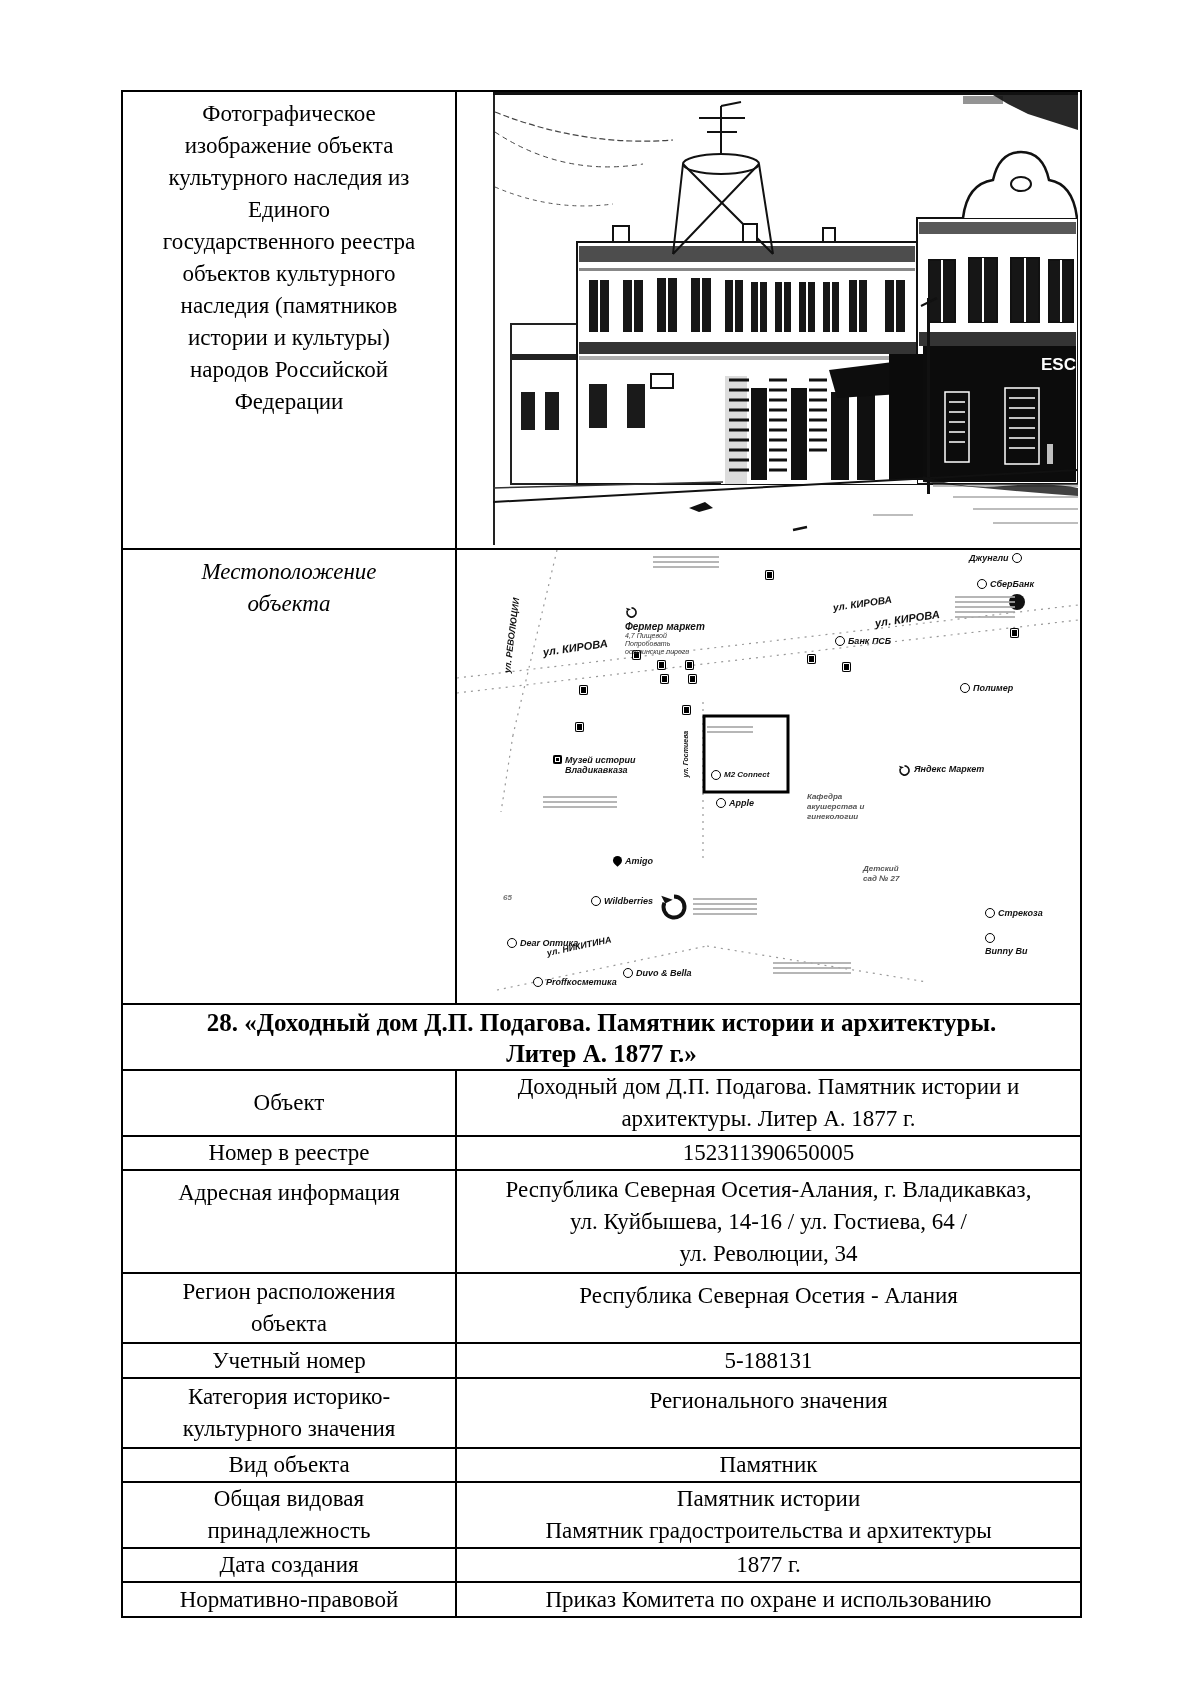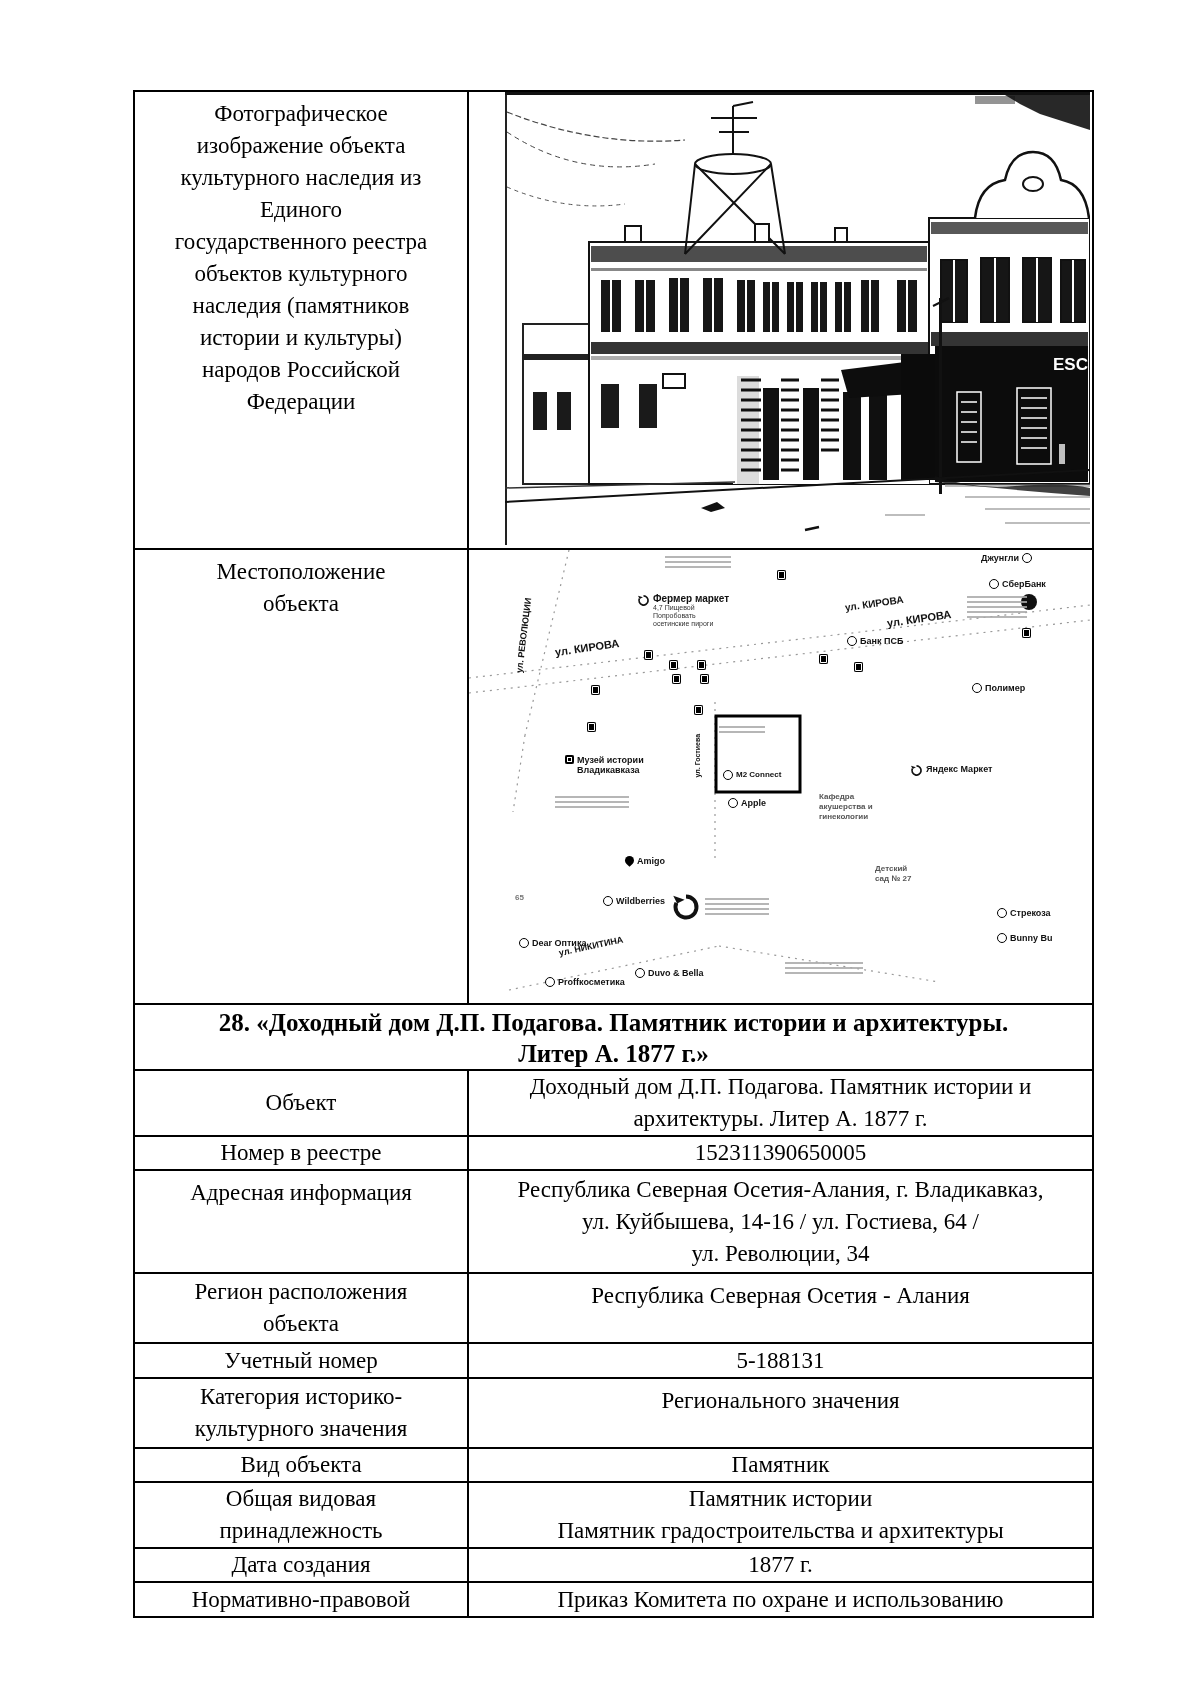--- a/index.html
+++ b/index.html
@@ -1,19 +1,19 @@
 <!DOCTYPE html>
 <html><head>
 <meta charset="utf-8">
 <style>
   html,body{margin:0;padding:0;background:#fff;}
   .page{position:relative;width:1200px;height:1697px;background:#fff;overflow:hidden;
         font-family:"Liberation Serif",serif;color:#000;}
   table.doc{position:absolute;left:121px;top:90px;width:959px;border-collapse:collapse;
-            table-layout:fixed;margin-left:12px;}
+            table-layout:fixed;}
   table.doc td{border:2px solid #000;padding:0;vertical-align:middle;overflow:hidden;}
   col.c1{width:334px;} col.c2{width:625px;}
   .lbl{ text-align:center;font-size:23px;line-height:32px;white-space:pre-line;}
   .val{ text-align:center;font-size:23px;line-height:32px;white-space:pre-line;}
   .topcell{vertical-align:top !important;padding-top:6px !important;}
   .sechead{text-align:center;font-weight:bold;font-size:25px;line-height:31px;
            white-space:pre-line;padding-top:2px !important;}
   .imgcell{position:relative;padding:0 !important;vertical-align:top !important;}
   
   #map{position:absolute;left:0;top:0;width:621px;height:451px;background:#fff;
@@ -182,21 +182,21 @@
             <rect x="460" y="404" width="125" height="2"></rect>
             <rect x="480" y="416" width="105" height="2"></rect>
             <rect x="500" y="430" width="85" height="2"></rect>
             <rect x="380" y="422" width="40" height="2"></rect>
           </g>
           <path d="M430,384 q40,14 80,10 q50,-4 75,2 l0,8 q-80,-6 -155,-14 Z" fill="#111" opacity=".8"></path>
         </svg>
       </td>
     </tr>
 
-    <tr style="height:455px;">
+    <tr style="height:455px;font-style:italic;">
       <td class="lbl topcell">Местоположение
 объекта</td>
       <td class="imgcell">
         <div id="map">
           <svg id="map-svg" width="621" height="451" viewBox="0 0 621 451" style="position:absolute;left:0;top:0;">
                 <polyline points="0,128 621,55" fill="none" stroke="#999" stroke-width="1.2" stroke-dasharray="2 5"></polyline>
                 <polyline points="0,143 621,70" fill="none" stroke="#999" stroke-width="1.2" stroke-dasharray="2 5"></polyline>
                 <polyline points="100,0 56,185" fill="none" stroke="#999" stroke-width="1.2" stroke-dasharray="2 5"></polyline>
                 <polyline points="56,185 44,262" fill="none" stroke="#999" stroke-width="1.2" stroke-dasharray="2 5"></polyline>
                 <polyline points="40,440 250,396" fill="none" stroke="#999" stroke-width="1.2" stroke-dasharray="2 5"></polyline>
@@ -224,42 +224,42 @@
               <div class="fuzz" style="left: 236px; top: 348px; width: 64px; height: 20px;"></div>
               <div class="fuzz" style="left: 316px; top: 412px; width: 78px; height: 14px;"></div>
               <div class="street" style="left: 86px; top: 96px; font-size: 11px; transform: rotate(-8deg); transform-origin: left center;">ул. КИРОВА</div>
               <div class="street" style="left: 376px; top: 52px; font-size: 10px; transform: rotate(-8deg); transform-origin: left center;">ул. КИРОВА</div>
               <div class="street" style="left: 418px; top: 67px; font-size: 11px; transform: rotate(-8deg); transform-origin: left center;">ул. КИРОВА</div>
               <div class="street" style="left: 50px; top: 118px; font-size: 9px; transform: rotate(-83deg); transform-origin: left center;">ул. РЕВОЛЮЦИИ</div>
               <div class="street" style="left: 90px; top: 398px; font-size: 9px; transform: rotate(-12deg); transform-origin: left center;">ул. НИКИТИНА</div>
               <div class="street" style="left: 228px; top: 224px; font-size: 7px; transform: rotate(-90deg); transform-origin: left center;">ул. Гостиева</div>
               <div class="poi" style="left: 512px; top: 3px;"><span class="txt">Джунгли</span><span class="mk-circle"></span></div>
               <div class="poi" style="left: 520px; top: 29px; align-items: flex-end;"><span class="mk-circle"></span><span class="txt">СберБанк</span></div>
-              <div class="poi" style="left: 168px; top: 44px; font-size: 10px; font-weight: bold;"><svg class="mk-spin" width="13" height="13" viewBox="0 0 20 20">
+              <div class="poi" style="left: 168px; top: 56px; font-size: 10px; font-weight: bold; flex-direction: column;"><svg class="mk-spin" width="13" height="13" viewBox="0 0 20 20">
                   <path d="M10 3a7 7 0 1 1-6.4 4.2" fill="none" stroke="#111" stroke-width="2.6"></path>
                   <path d="M1.5 2.5l2.6 5.2 5-2.6z" fill="#111"></path>
                 </svg><span class="txt">Фермер маркет<span class="sub" style="display: block;">4,7 Пищевой</span><span class="sub" style="display: block;">Попробовать</span><span class="sub" style="display: block;">осетинские пироги</span></span></div>
               <div class="poi" style="left: 378px; top: 86px;"><span class="mk-circle"></span><span class="txt">Банк ПСБ</span></div>
               <div class="poi" style="left: 503px; top: 133px;"><span class="mk-circle"></span><span class="txt">Полимер</span></div>
               <div class="poi" style="left: 441px; top: 214px;"><svg class="mk-spin" width="13" height="13" viewBox="0 0 20 20">
                   <path d="M10 3a7 7 0 1 1-6.4 4.2" fill="none" stroke="#111" stroke-width="2.6"></path>
                   <path d="M1.5 2.5l2.6 5.2 5-2.6z" fill="#111"></path>
                 </svg><span class="txt">Яндекс Маркет</span></div>
               <div class="poi" style="left: 96px; top: 205px;"><span class="mk-square"></span><span class="txt">Музей истории
 Владикавказа</span></div>
               <div class="poi" style="left: 254px; top: 220px; font-size: 8px;"><span class="mk-circle"></span><span class="txt">М2 Connect</span></div>
               <div class="poi" style="left: 259px; top: 248px;"><span class="mk-circle"></span><span class="txt">Apple</span></div>
               <div class="poi" style="left: 350px; top: 242px; color: rgb(85, 85, 85); font-size: 8px;"><span class="txt">Кафедра
 акушерства и
 гинекологии</span></div>
               <div class="poi" style="left: 406px; top: 314px; color: rgb(85, 85, 85); font-size: 8px;"><span class="txt">Детский
 сад № 27</span></div>
               <div class="poi" style="left: 156px; top: 306px;"><span class="mk-pin"></span><span class="txt">Amigo</span></div>
               <div class="poi" style="left: 528px; top: 358px;"><span class="mk-circle"></span><span class="txt">Стрекоза</span></div>
-              <div class="poi" style="left: 528px; top: 383px;"><span class="mk-circle"></span><span class="txt">Bunny Bu</span></div>
+              <div class="poi" style="left: 528px; top: 383px; flex-direction: column;"><span class="mk-circle"></span><span class="txt">Bunny Bu</span></div>
               <div class="poi" style="left: 134px; top: 346px; font-weight: bold;"><span class="mk-circle"></span><span class="txt">Wildberries</span></div>
               <div class="poi" style="left: 46px; top: 343px; color: rgb(119, 119, 119); font-size: 8px;"><span class="txt">65</span></div>
               <div class="poi" style="left: 50px; top: 388px;"><span class="mk-circle"></span><span class="txt">Dear Оптика</span></div>
               <div class="poi" style="left: 76px; top: 427px;"><span class="mk-circle"></span><span class="txt">Proffкосметика</span></div>
               <div class="poi" style="left: 166px; top: 418px;"><span class="mk-circle"></span><span class="txt">Duvo &amp; Bella</span></div>
               <div class="poi" style="left: 202px; top: 342px;"><svg class="mk-spin" width="30" height="30" viewBox="0 0 20 20">
                   <path d="M10 3a7 7 0 1 1-6.4 4.2" fill="none" stroke="#111" stroke-width="2.6"></path>
                   <path d="M1.5 2.5l2.6 5.2 5-2.6z" fill="#111"></path>
                 </svg><span class="txt"></span></div>
             </div>

